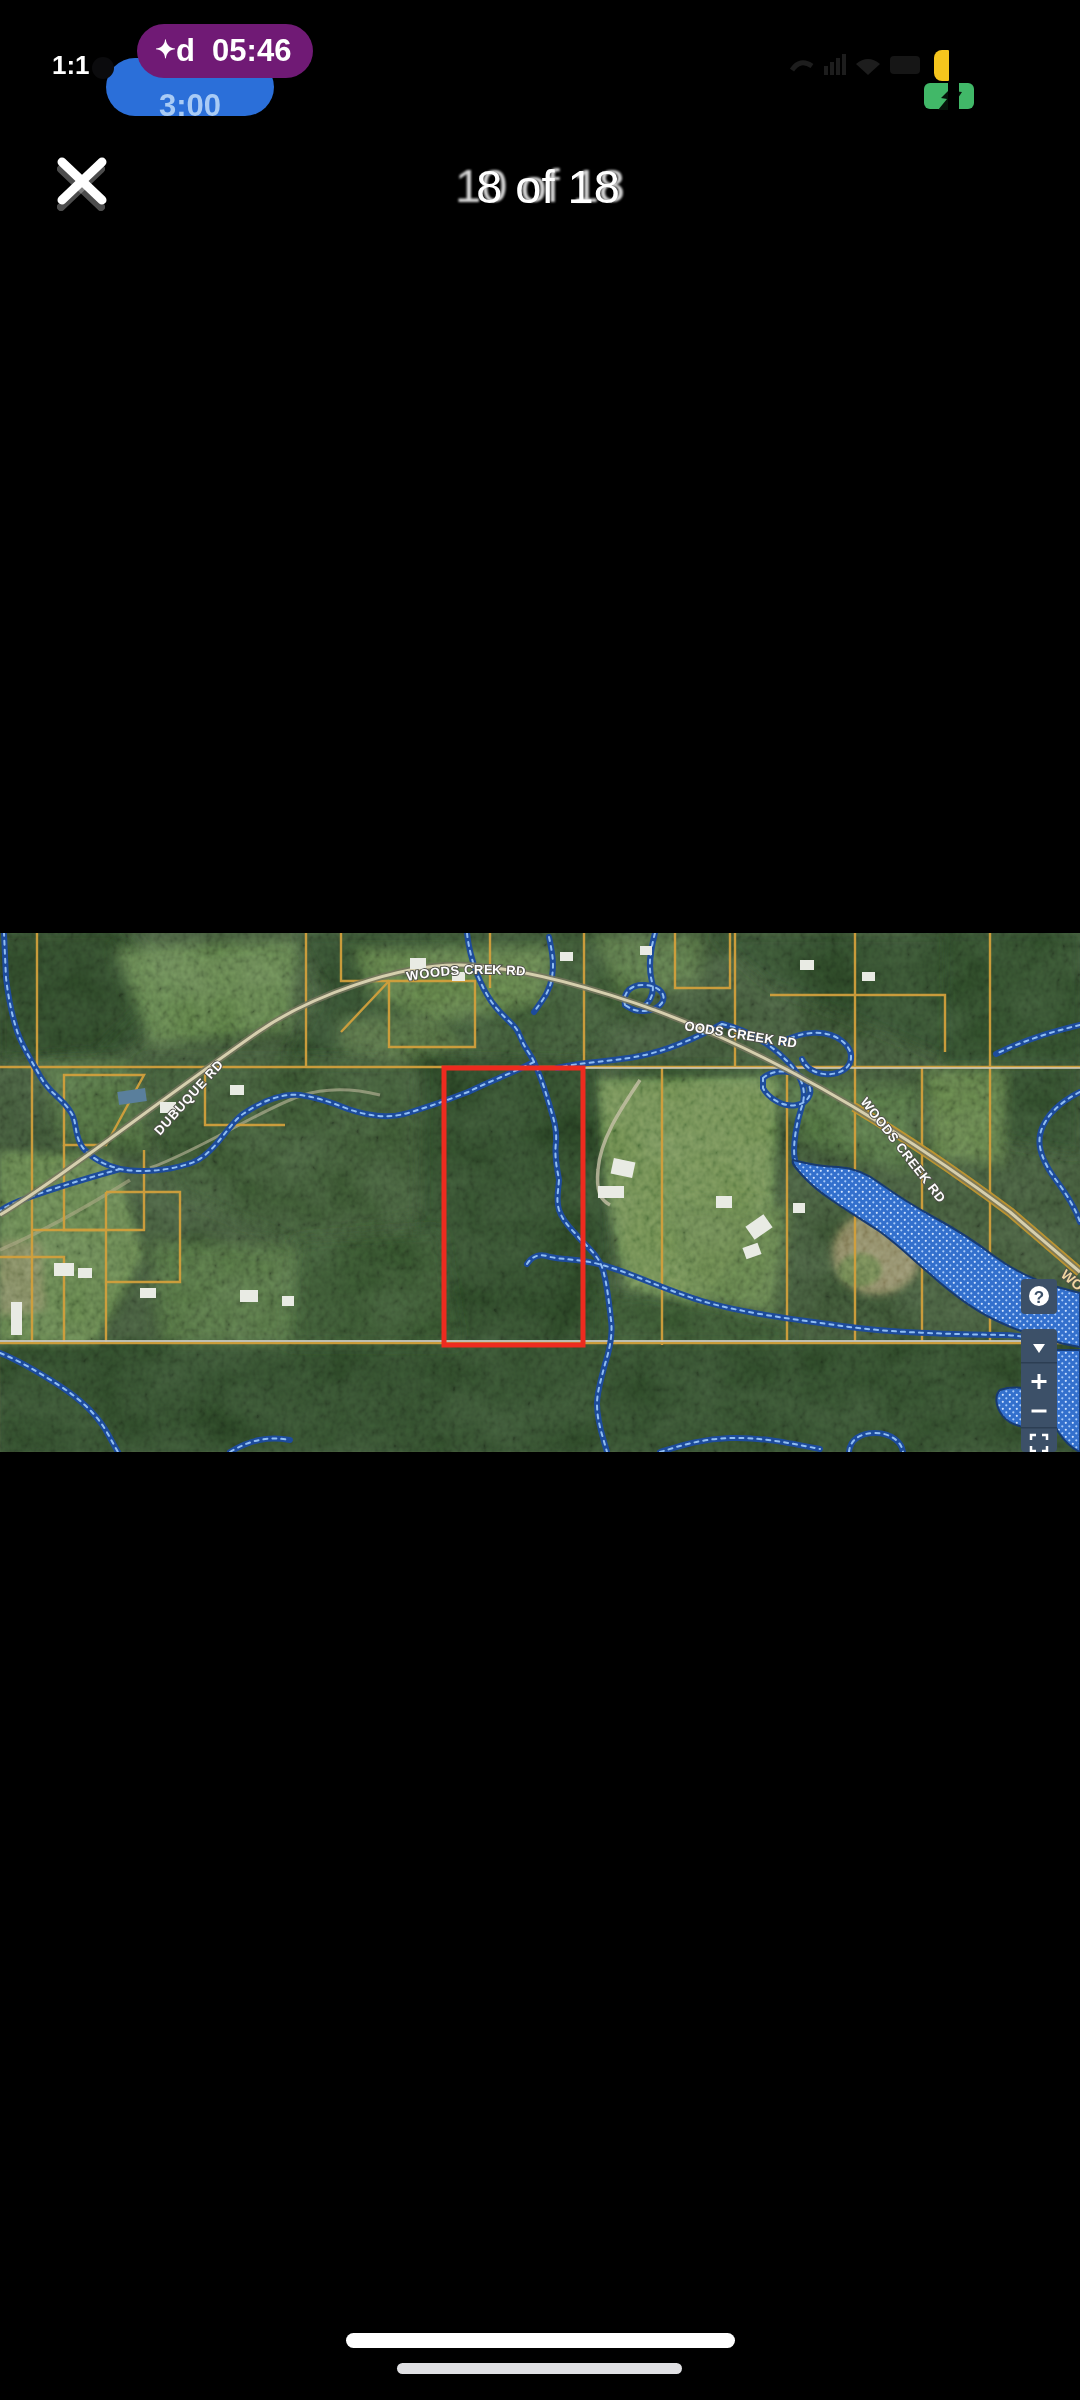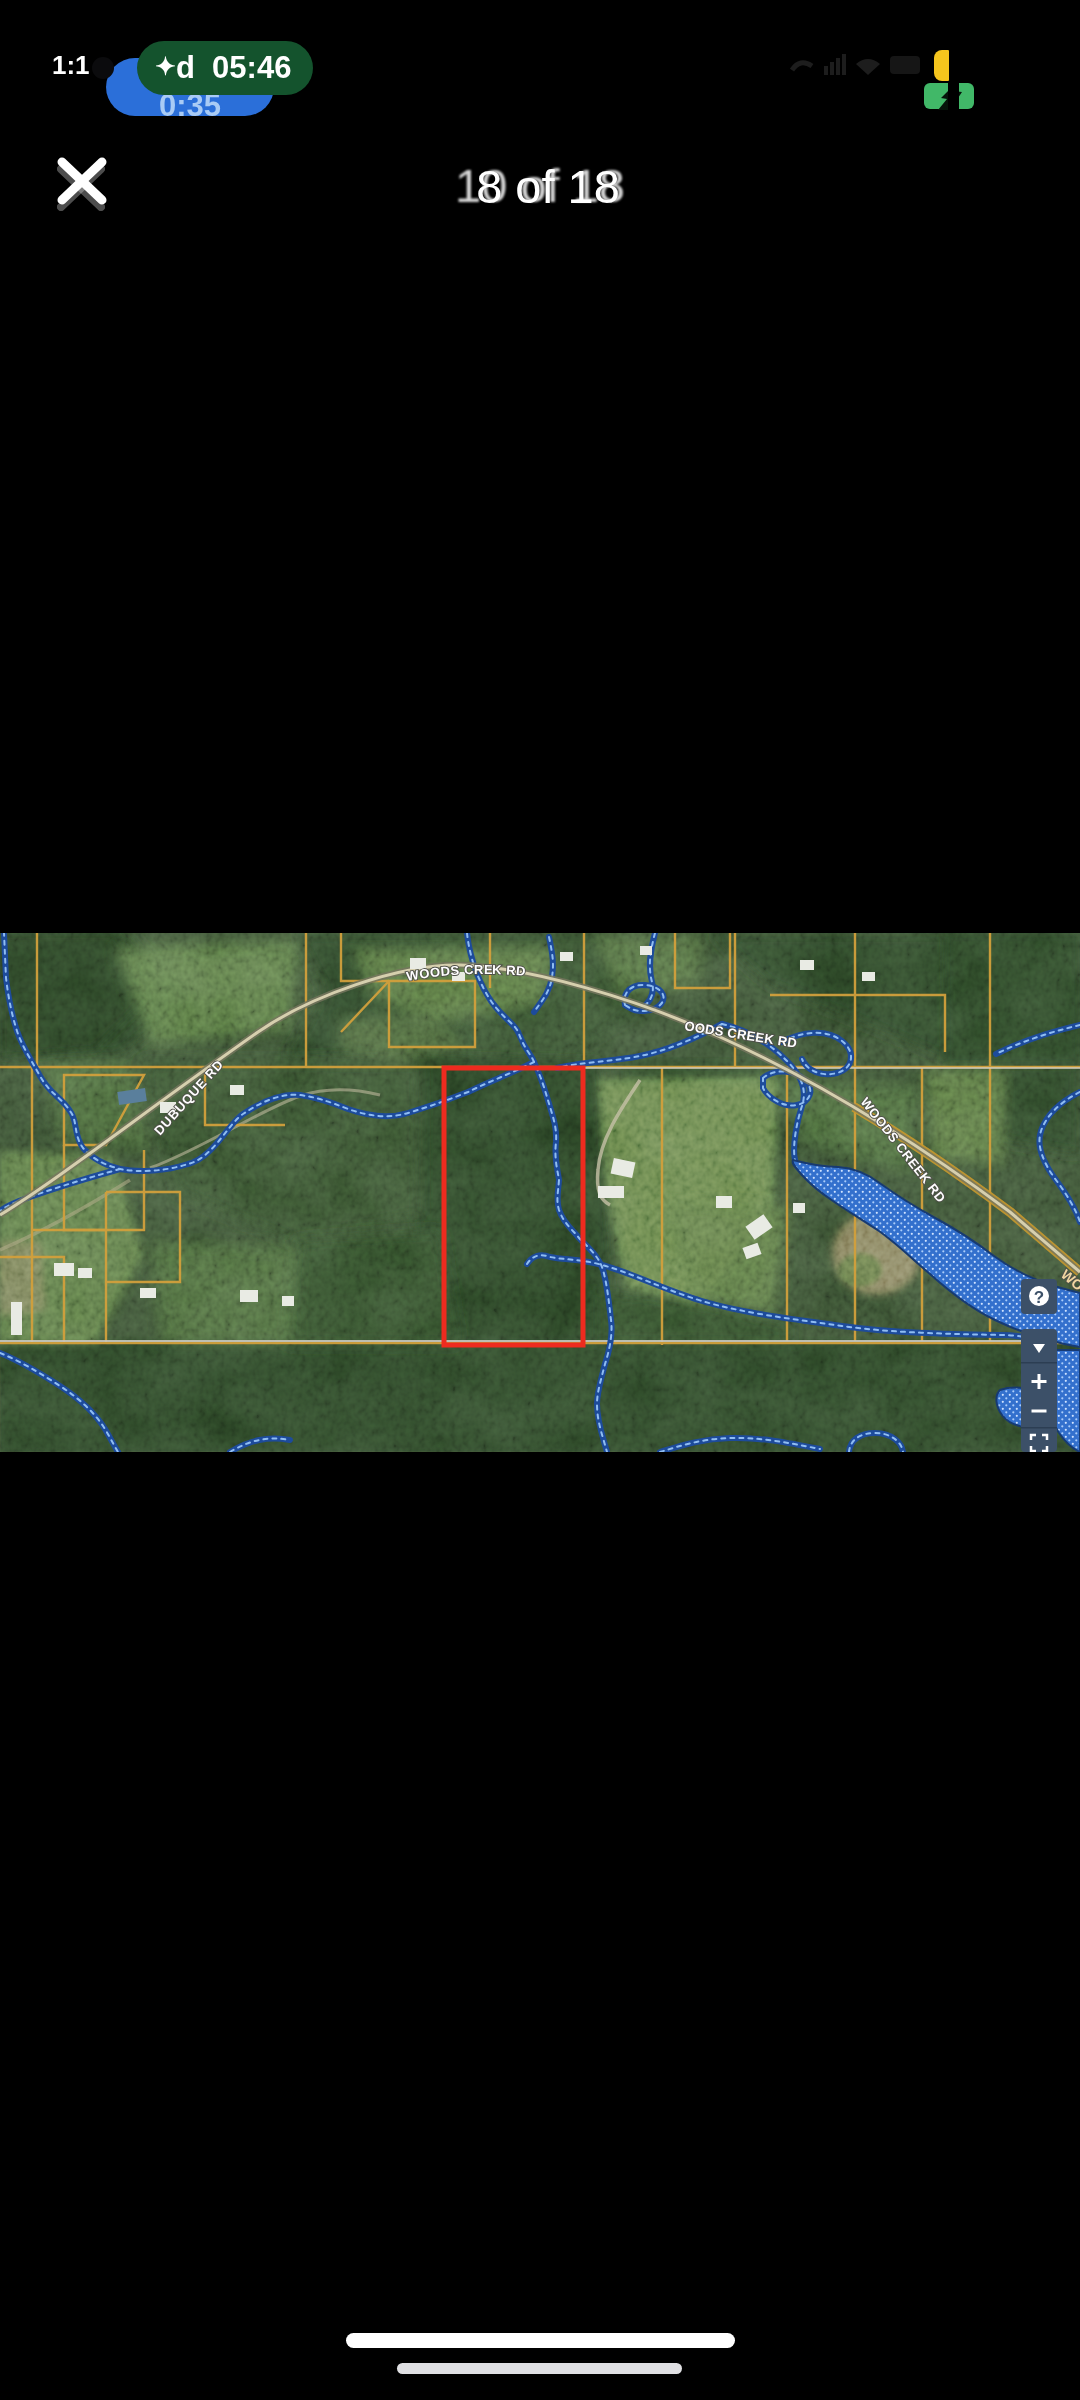--- a/index.html
+++ b/index.html
@@ -8,24 +8,24 @@
   .abs{position:absolute;}
 </style>
 </head>
 <body>
 
 <div class="abs" style="left:92px;top:57px;width:22px;height:22px;border-radius:50%;background:#0b0b0d;z-index:5;"></div>
 
 <div class="abs" style="left:52px;top:50px;color:#ffffff;font-size:26px;font-weight:bold;">1:1</div>
 
 <div class="abs" style="left:106px;top:58px;width:168px;height:58px;border-radius:29px;background:#2b6fd9;overflow:hidden;">
-  <div class="abs" style="left:0;width:100%;top:30px;text-align:center;color:#a9cbf5;font-size:31px;font-weight:bold;">0:35</div>
-</div>
-
-<div class="abs" style="left:137px;top:41px;width:176px;height:54px;border-radius:27px;background:#14532d;color:#fff;">
+  <div class="abs" style="left:0;width:100%;top:30px;text-align:center;color:#a9cbf5;font-size:31px;font-weight:bold;">3:00</div>
+</div>
+
+<div class="abs" style="left:137px;top:24px;width:176px;height:54px;border-radius:27px;background:#701a75;color:#fff;">
   <div class="abs" style="left:18px;top:9px;font-size:31px;font-weight:bold;"><span style="font-size:25px;vertical-align:3px;">✦</span>d&nbsp; 05:46</div>
 </div>
 
 <div class="abs" style="left:790px;top:52px;width:140px;height:26px;">
   <svg width="140" height="26" viewBox="0 0 140 26">
     <path d="M2,18 q8,-12 20,-4" stroke="#1d1d1d" stroke-width="5" fill="none"></path>
     <rect x="34" y="14" width="4" height="9" fill="#1d1d1d"></rect>
       <rect x="40" y="10" width="4" height="13" fill="#1d1d1d"></rect>
       <rect x="46" y="6" width="4" height="17" fill="#1d1d1d"></rect>
       <rect x="52" y="2" width="4" height="21" fill="#1d1d1d"></rect>

